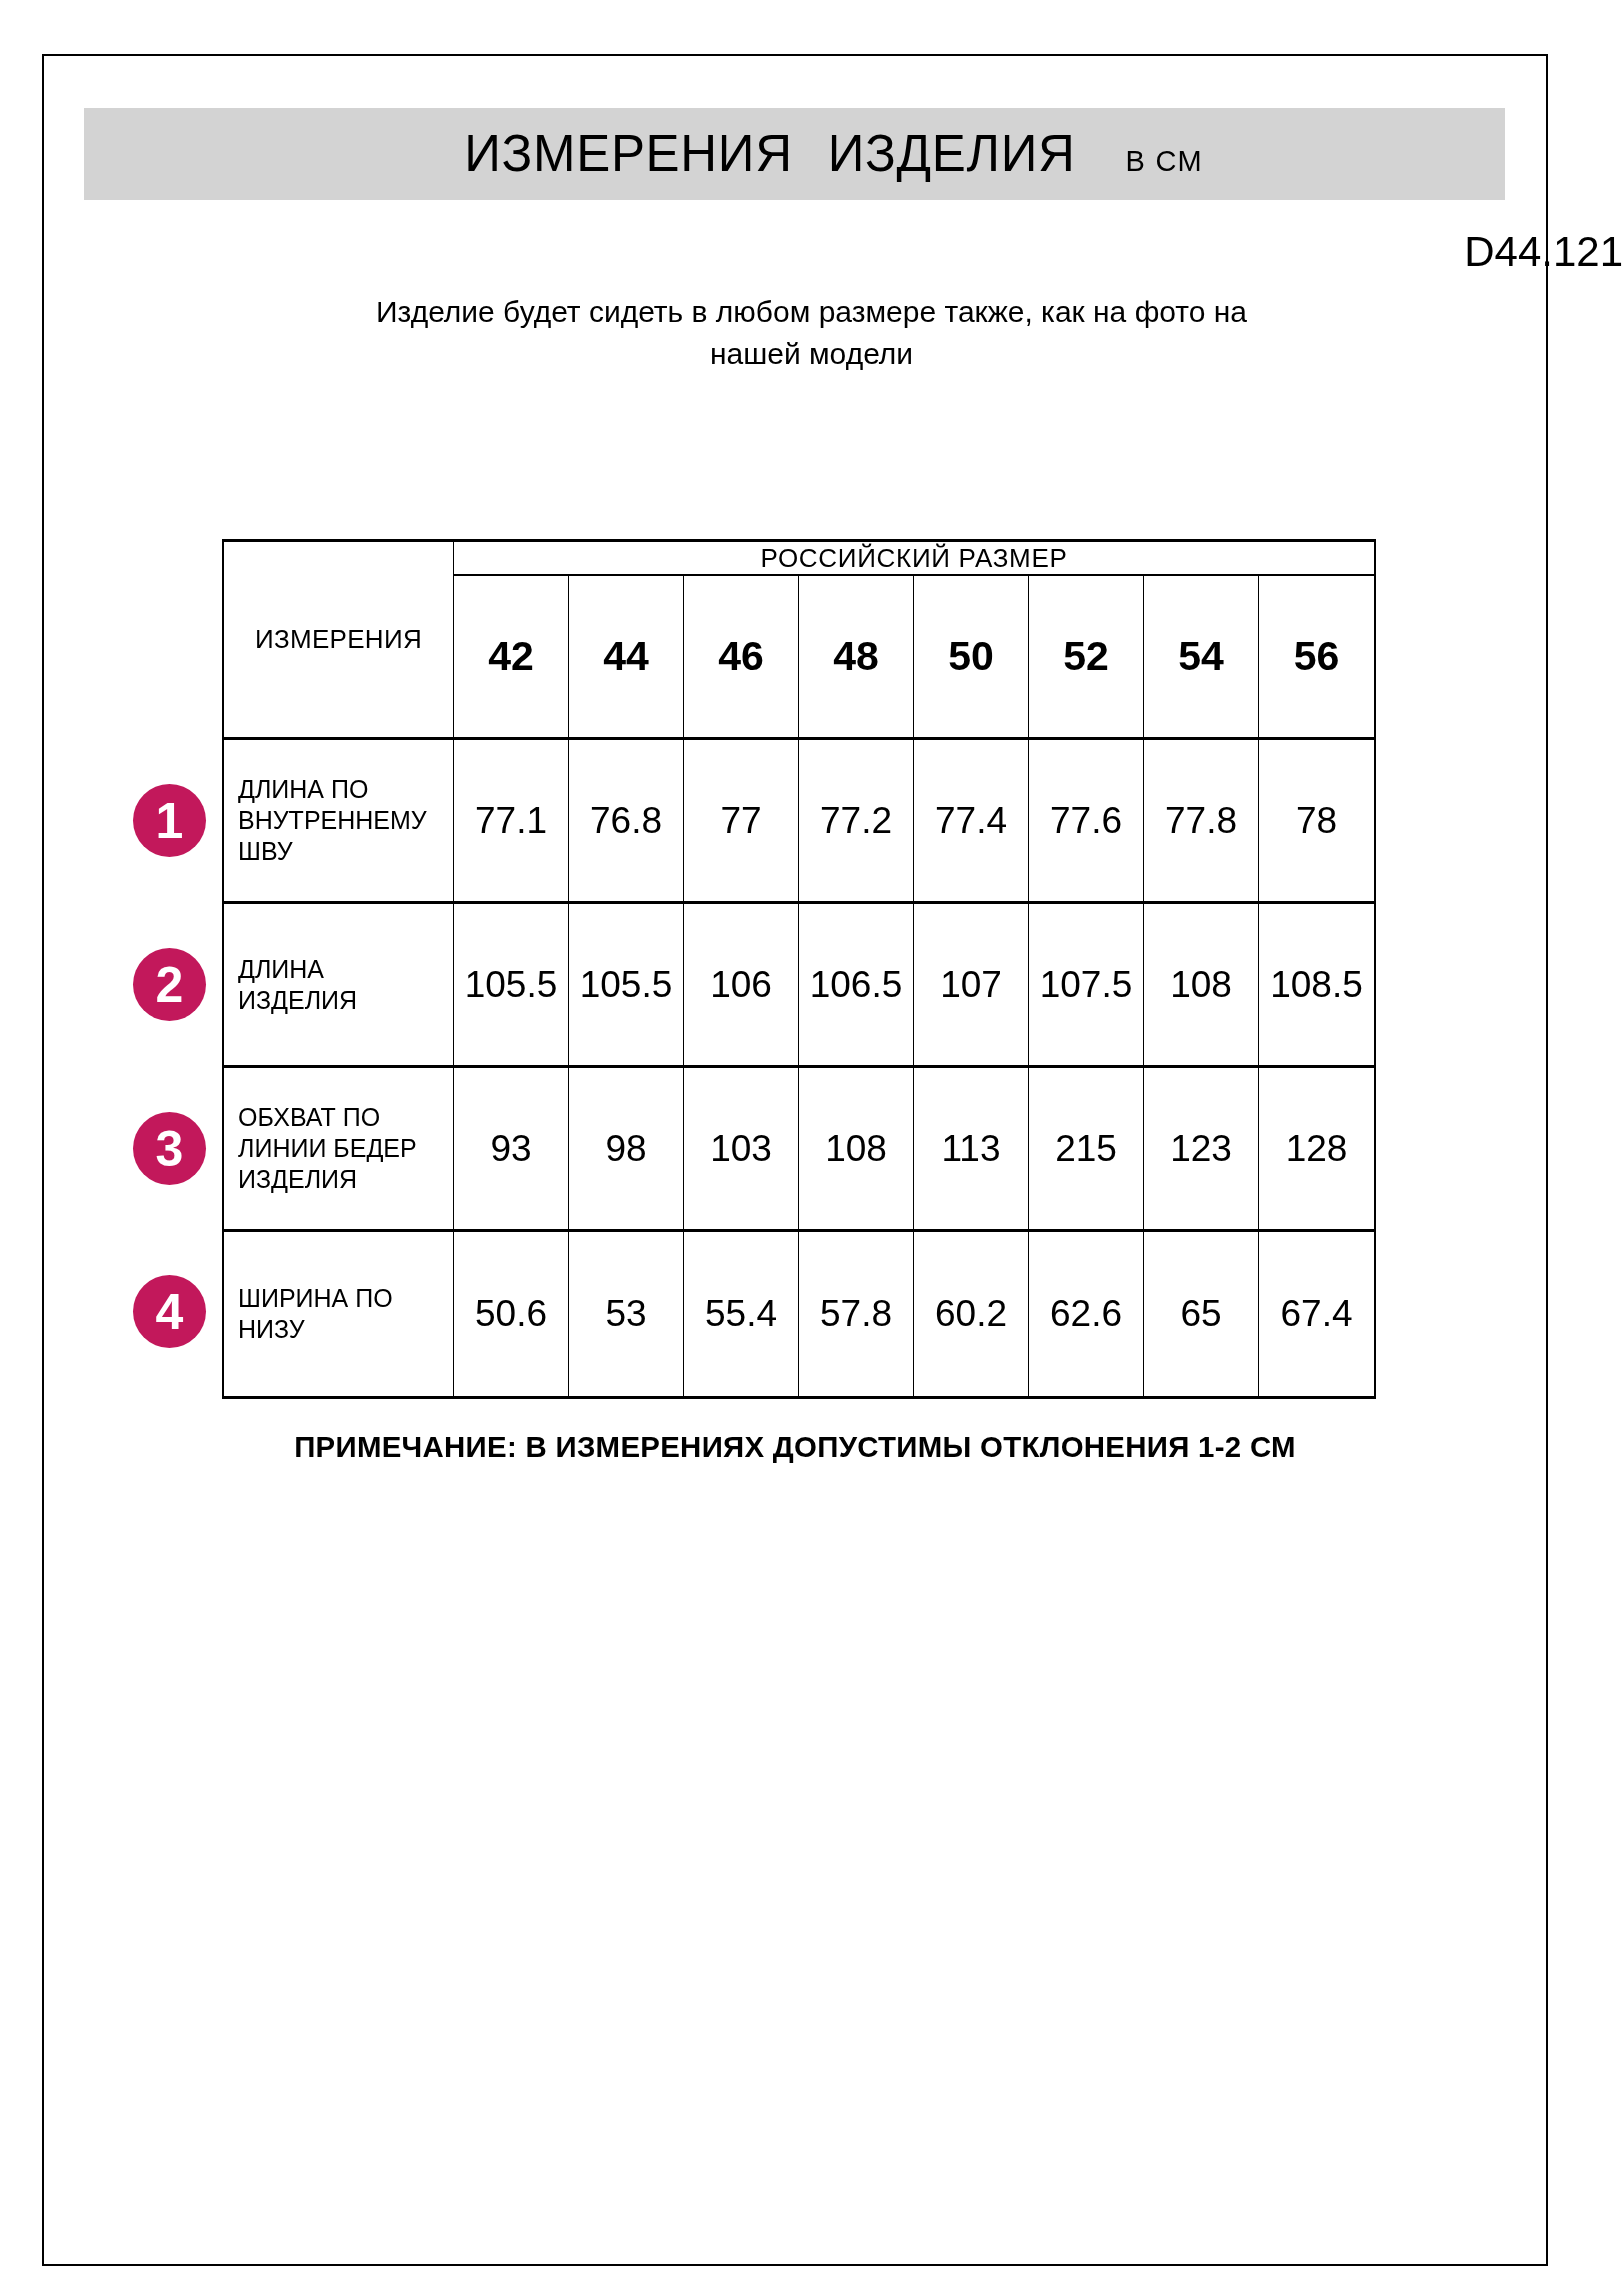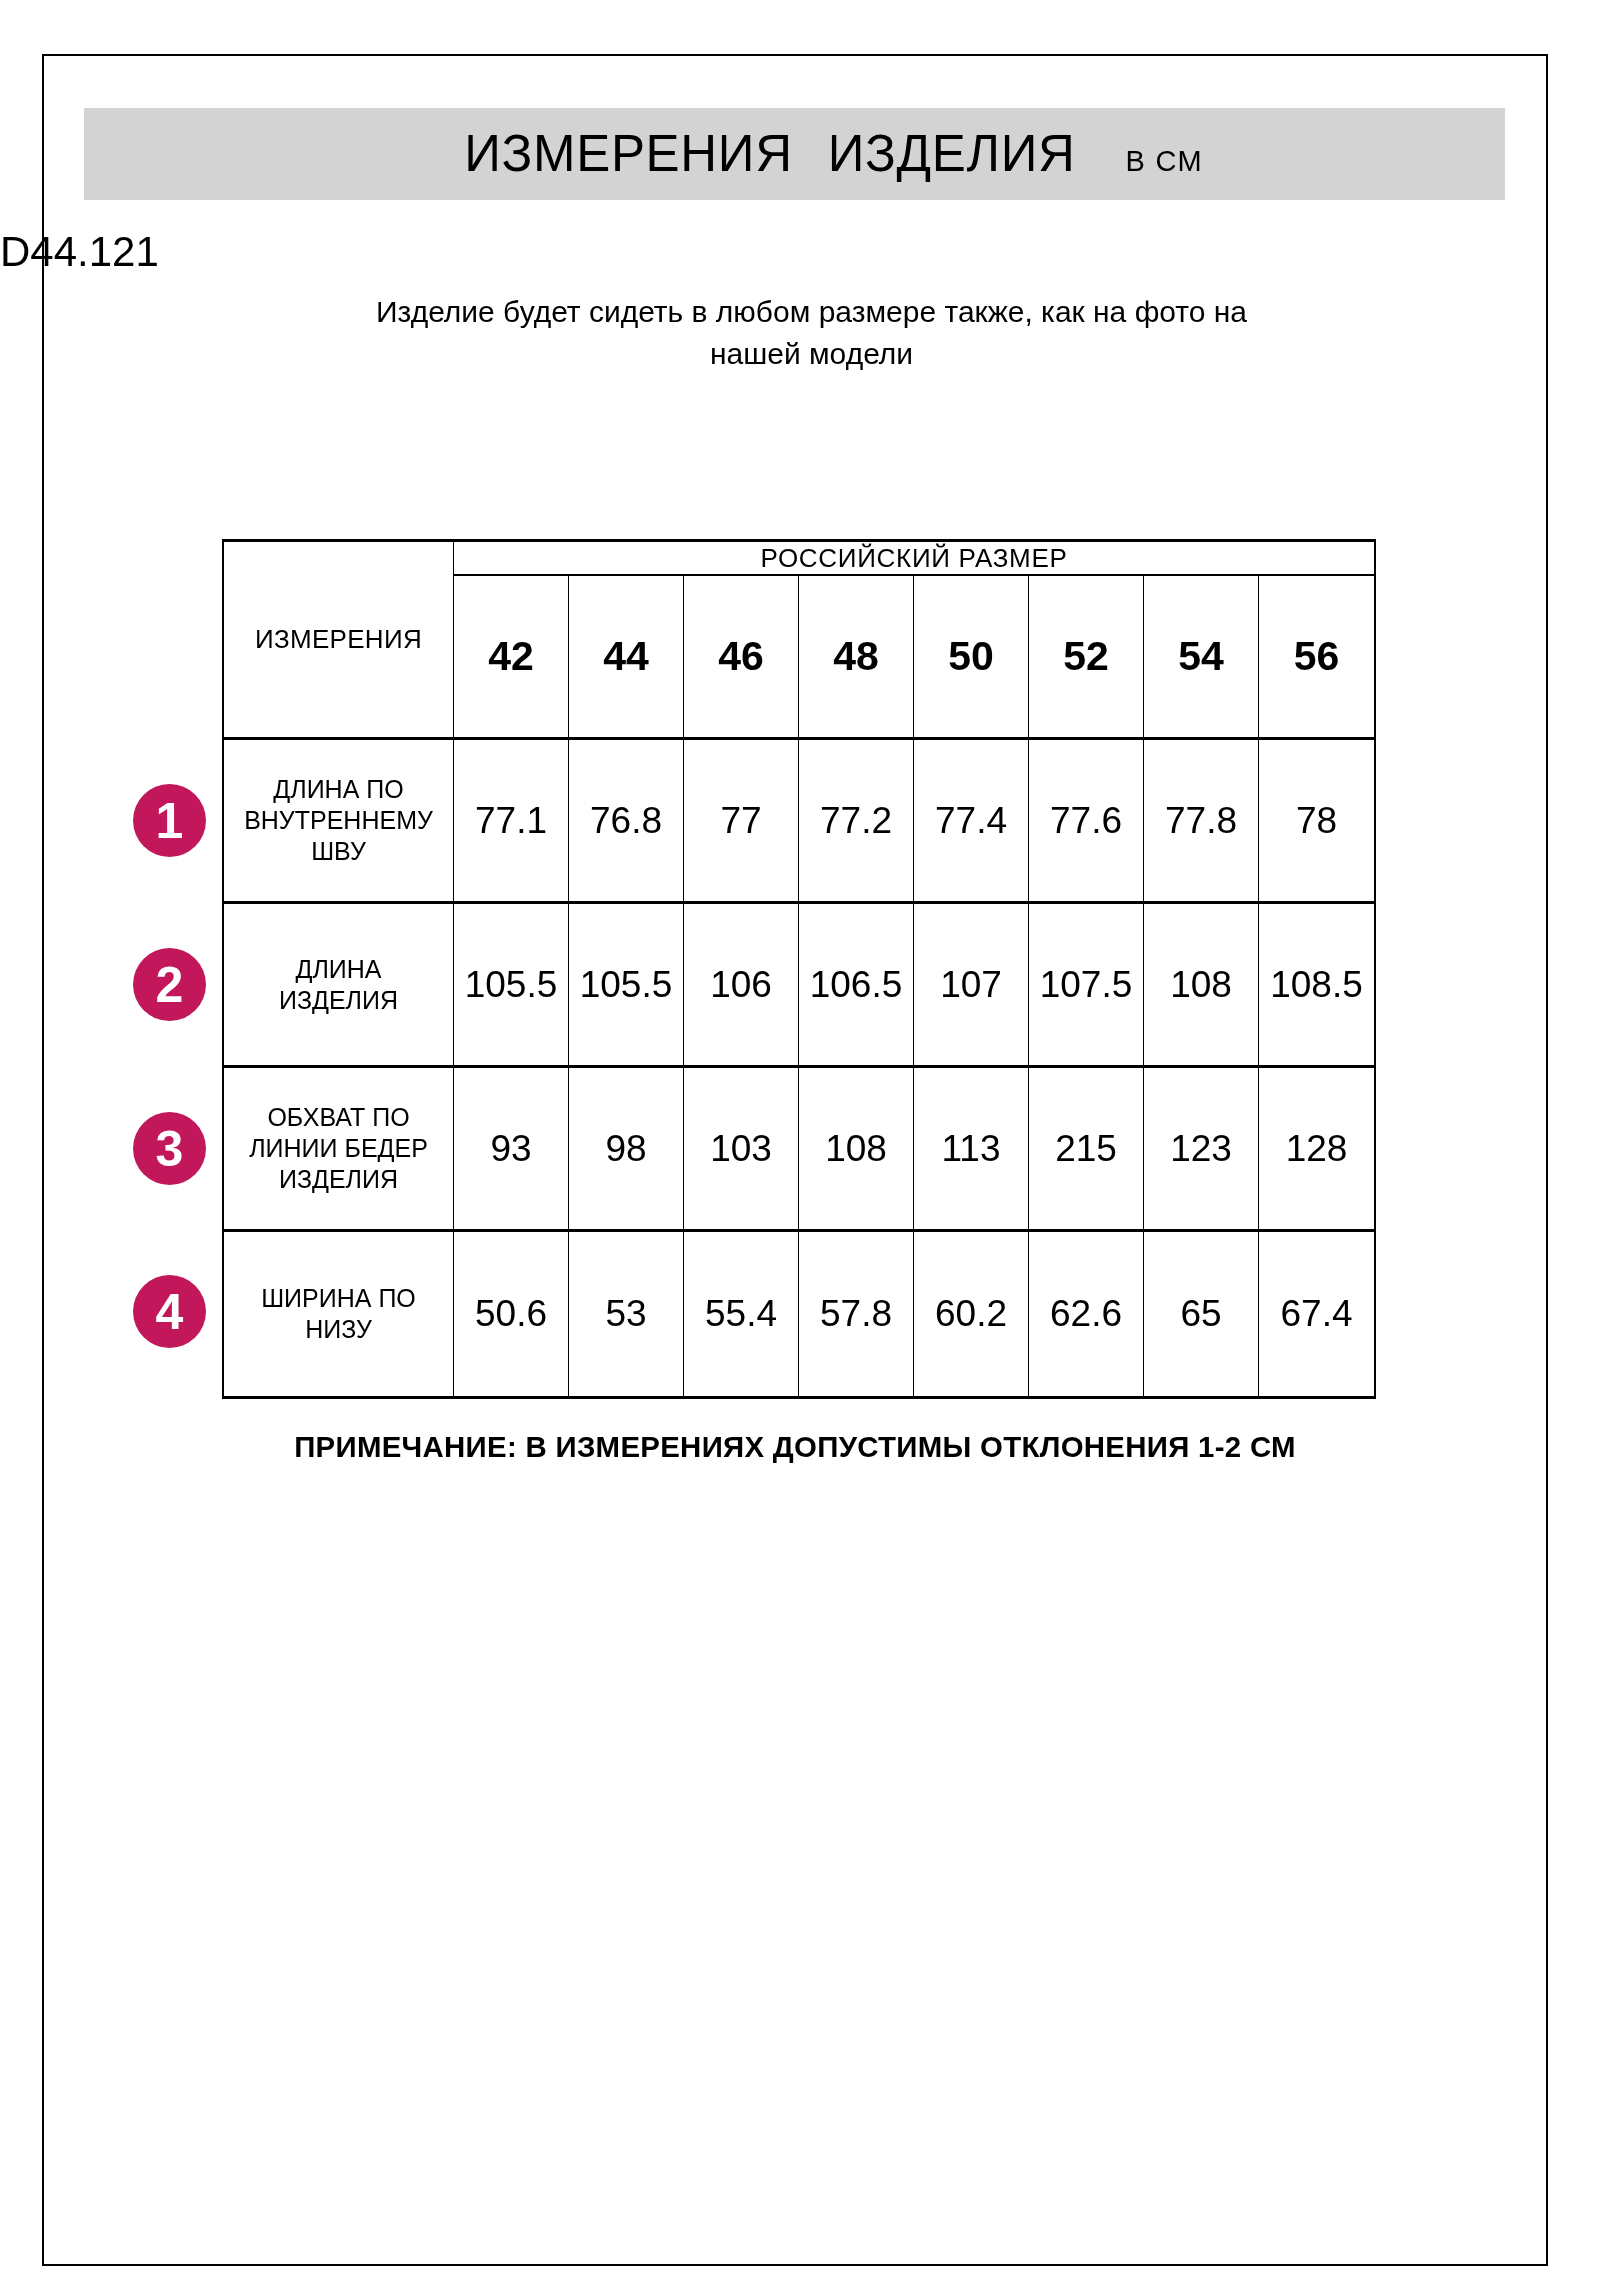--- a/index.html
+++ b/index.html
@@ -30,21 +30,21 @@
     line-height:92px;
     white-space:nowrap;
   }
   .header-bar .t-main{font-size:51px;font-weight:400;letter-spacing:0.7px;}
   .header-bar .t-bold{font-size:51px;font-weight:400;margin-left:32px;letter-spacing:0.7px;}
   .header-bar .t-units{font-size:29px;font-weight:400;margin-left:47px;letter-spacing:1.3px;}
   .header-inner{display:inline-block;transform:translateX(39px);}
 
   .model-code{
     position:absolute;left:0;top:228px;width:1623px;
-    text-align:left;font-size:42px;font-weight:400;
+    text-align:right;font-size:42px;font-weight:400;
   }
 
   .subtitle{
     position:absolute;left:0;top:291px;width:1623px;
     text-align:center;font-size:30px;line-height:42px;font-weight:400;
   }
 
   
   .size-table{
     position:absolute;left:222px;top:539px;
@@ -52,21 +52,21 @@
     grid-template-columns:230px repeat(8,115px);
     grid-template-rows:34px 164px 164px 164px 164px 164px;
     border-left:2px solid #000;
     border-right:2px solid #000;
     border-top:3.9px solid #000;
     border-bottom:3.9px solid #000;
     background:#fff;
   }
   .cell{
     display:flex;align-items:center;justify-content:center;
-    text-align:center;
+    text-align:left;
     border-right:1.3px solid #000;
     border-bottom:3.9px solid #000;
   }
   .cell.last-col{border-right:none;}
   .cell.last-row{border-bottom:none;}
   .corner{
     grid-row:1/3;grid-column:1;
     font-size:26px;letter-spacing:0.3px;
   }
   .size-group{

